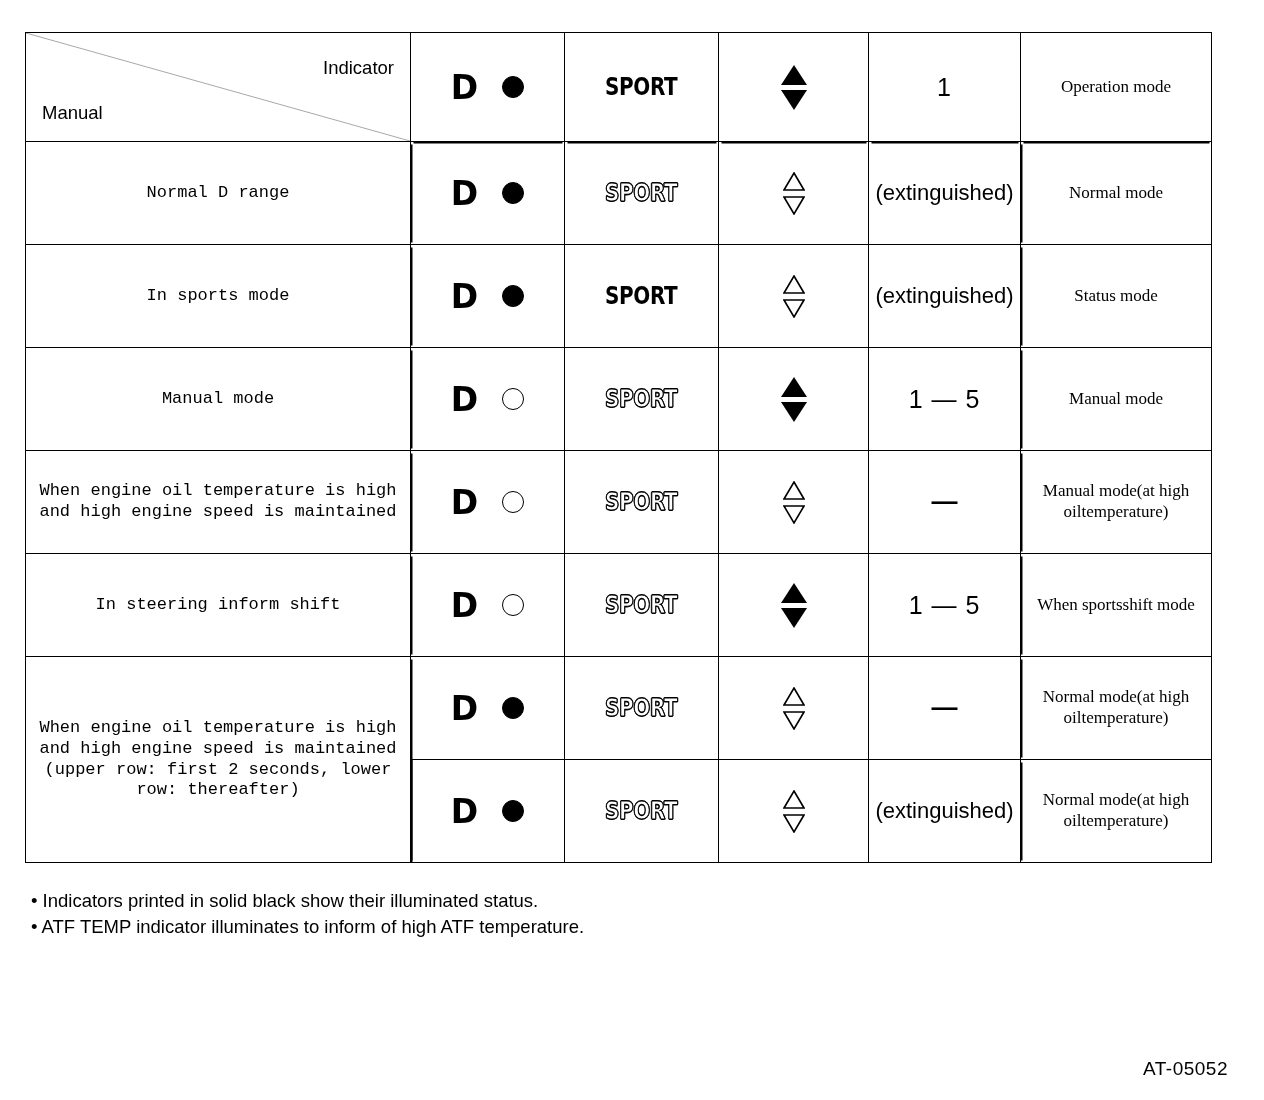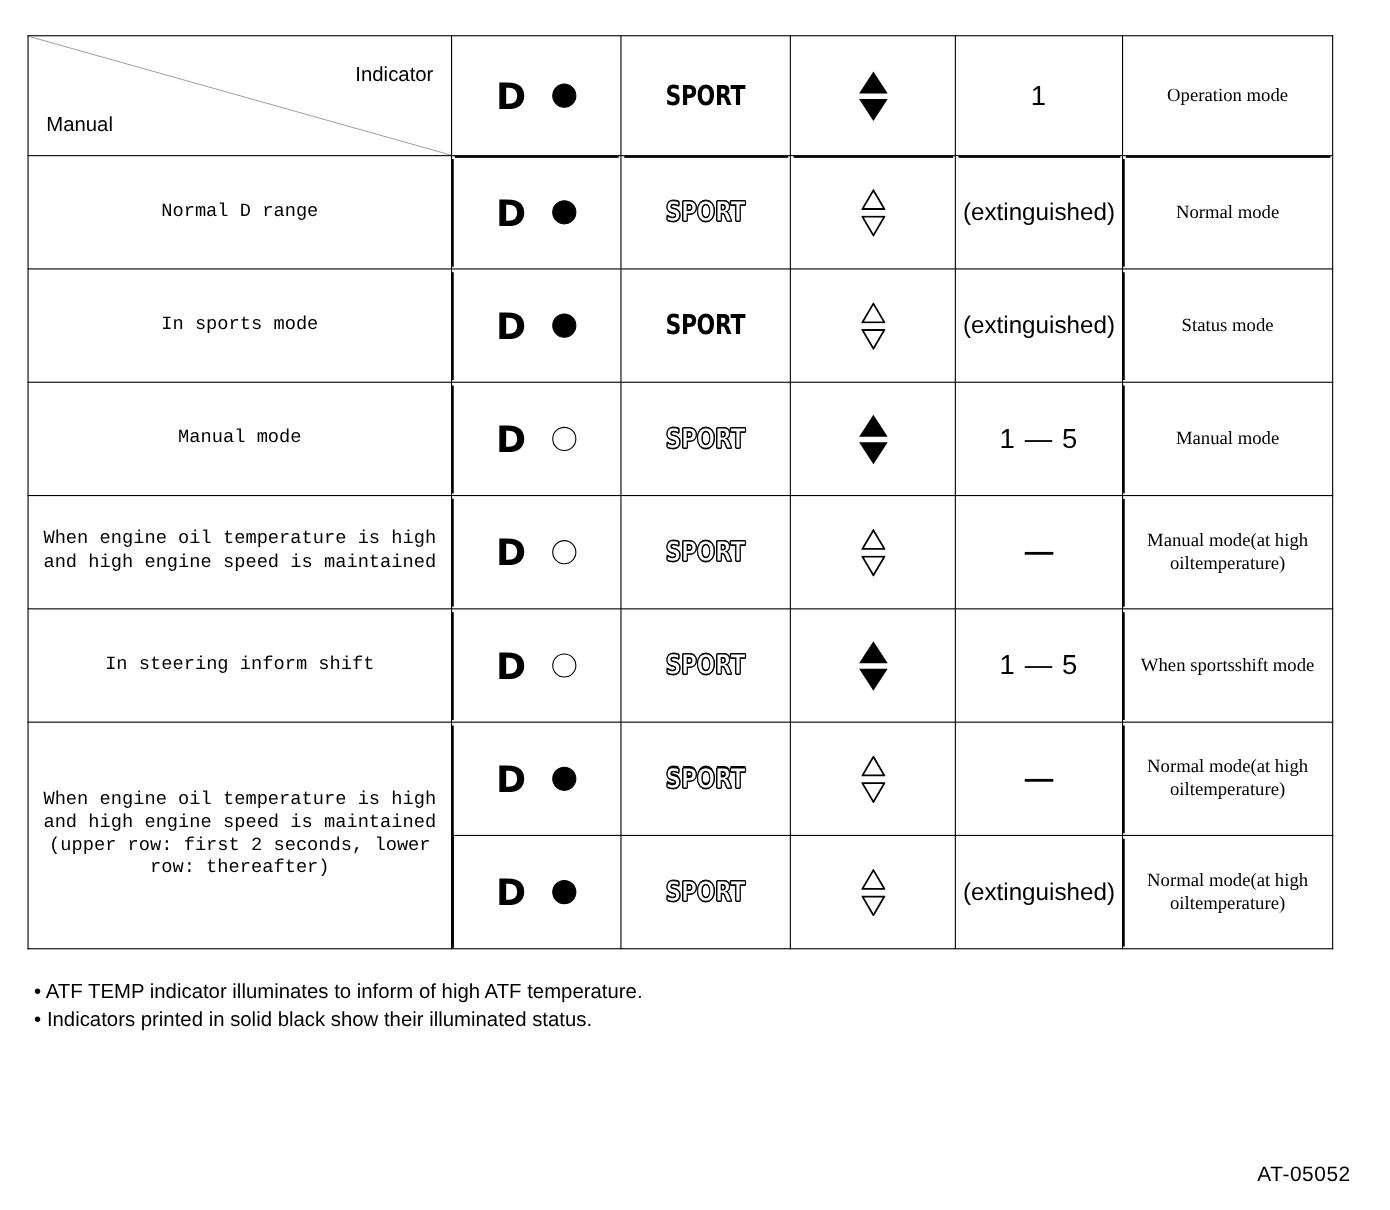--- a/index.html
+++ b/index.html
@@ -414,19 +414,19 @@
               </span>
             </div>
           </td>
           <td class="sep-right-dbl"><span class="gear-txt small">(extinguished)</span></td>
           <td class="after-dbl mode-cell"><span class="txt">Normal mode</span><span class="txt">(at high oil</span><span class="txt">temperature)</span></td>
         </tr>
       </tbody>
   </table>
 
   <div class="note">
+    <div class="note-line">• Indicators printed in solid black show their illuminated status.</div>
     <div class="note-line">• ATF TEMP indicator illuminates to inform of high ATF temperature.</div>
-    <div class="note-line">• Indicators printed in solid black show their illuminated status.</div>
   </div>
 
   <div class="fig-id">AT-05052</div>
 
 </div>
 
 </body></html>

